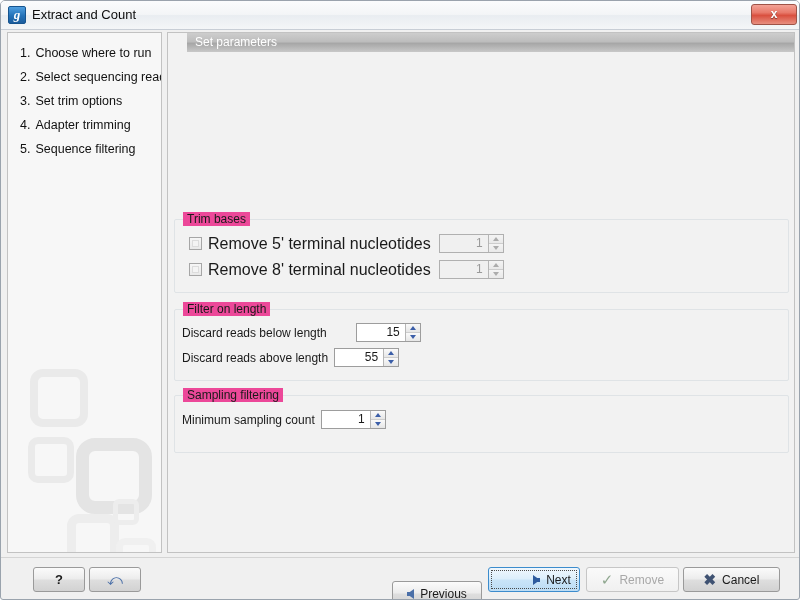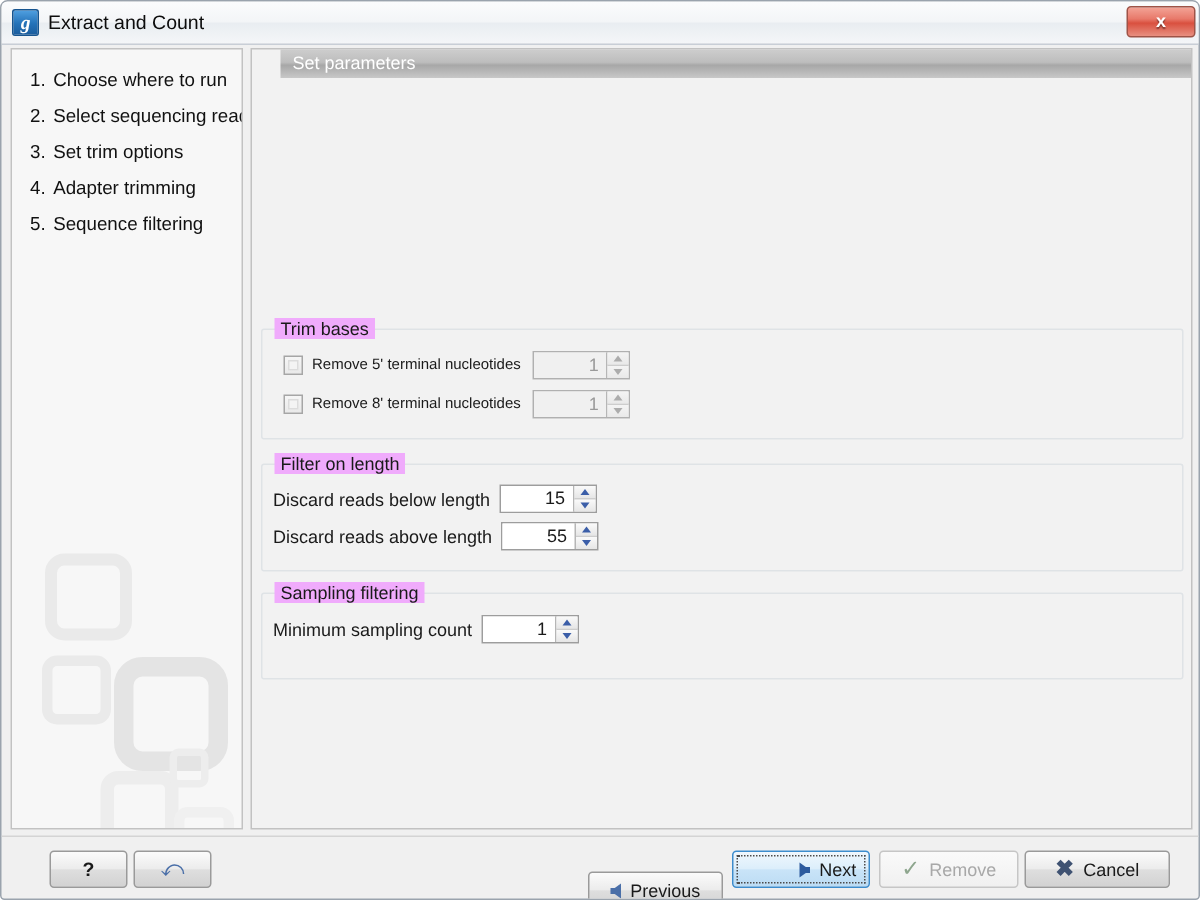--- a/index.html
+++ b/index.html
@@ -167,21 +167,21 @@
     left: 6px;
     width: 615px;
     border: 1px solid #dfe3e6;
     border-radius: 2px;
     box-sizing: border-box;
     background: transparent;
   }
   .group-title {
     position: absolute;
     left: 8px; top: -8px;
-    background: #f0abfc;
+    background: #ec4899;
     padding: 0 4px;
     font-size: 12px;
     color: #1a1a1a;
     white-space: nowrap;
   }
   #group-trim     { top: 186px; height: 74px; }
   #group-filter   { top: 276px; height: 72px; }
   #group-sampling { top: 362px; height: 58px; }
 
   .row {
@@ -203,21 +203,21 @@
     flex: 0 0 auto;
   }
   .cbx::after {
     content: "";
     position: absolute;
     left: 2px; top: 2px; right: 2px; bottom: 2px;
     background: #f4f4f4;
     border: 1px solid #dcdcdc;
     box-sizing: border-box;
   }
-  .cb-label { font-size: 10px; color: #1a1a1a; }
+  .cb-label { font-size: 16px; color: #1a1a1a; }
 
   
   .spin {
     display: inline-flex;
     align-items: stretch;
     height: 19px;
     border: 1px solid #9d9d9d;
     box-sizing: border-box;
     background: #ffffff;
     flex: 0 0 auto;
@@ -415,21 +415,21 @@
                   <span class="arrow-dn"></span>
                 </div>
             </div>
           </div>
         </div>
       </div>
 
       <div class="group" id="group-filter">
         <div class="group-title">Filter on length</div>
 
-        <div class="row" style="left:7px; top:13px;">
+        <div class="row" style="left:7px; top:13px;gap:23px;">
           <span class="fld-label">Discard reads below length</span>
           <div class="spin">
             <div class="val">15</div>
             <div class="btns">
               <div>
                   <span class="arrow-up"></span>
                 </div>
               <div>
                   <span class="arrow-dn"></span>
                 </div>

